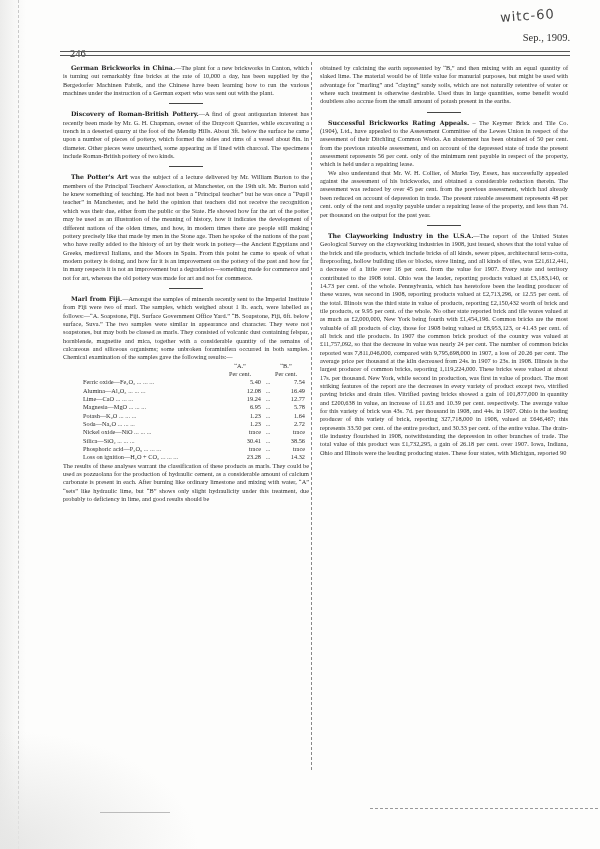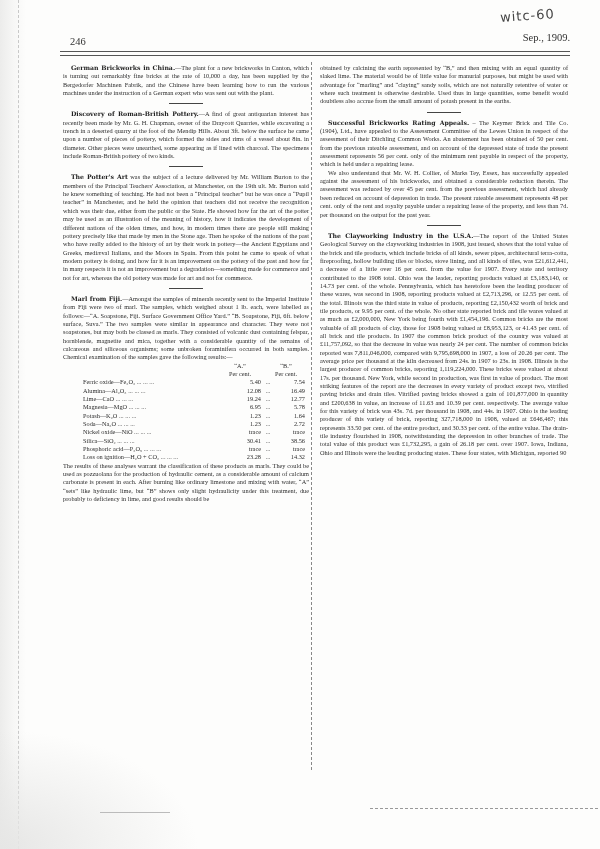--- a/index.html
+++ b/index.html
@@ -24,21 +24,21 @@
   }
   .handwritten {
     position: absolute; left: 500px; top: 8px;
     font-family: "DejaVu Sans", sans-serif; font-size: 13px; color: #444;
     transform: rotate(-4deg); letter-spacing: 1px;
   }
   .header {
     position: absolute; left: 60px; top: 32px; width: 510px; height: 16px;
     font-size: 10.5px; color: #333;
   }
-  .header .pg { position: absolute; left: 10px; top: 4px; }
+  .header .pg { position: absolute; left: 10px; top: 16px; }
   .header .title { position: absolute; left: 0; right: 0; text-align: center; letter-spacing: 1.1px; font-size: 11px; }
   .header .date { position: absolute; right: 0; top: 0; }
   .rule-double {
     position: absolute; left: 60px; top: 51px; width: 510px; height: 3px;
     border-top: 1px solid #555; border-bottom: 1px solid #555;
   }
   .col-sep {
     position: absolute; left: 311px; top: 62px; height: 708px; width: 0;
     border-left: 1px dashed #888;
   }

